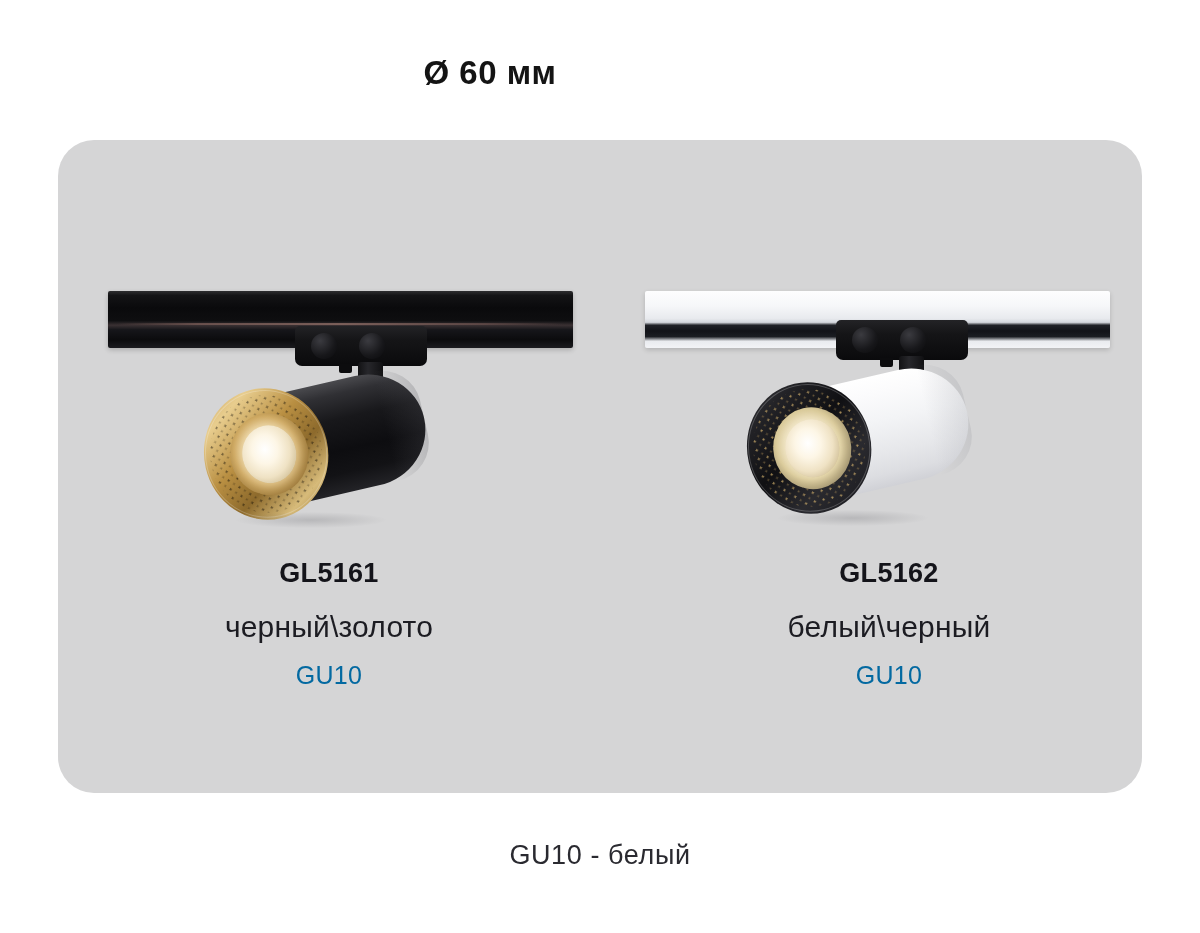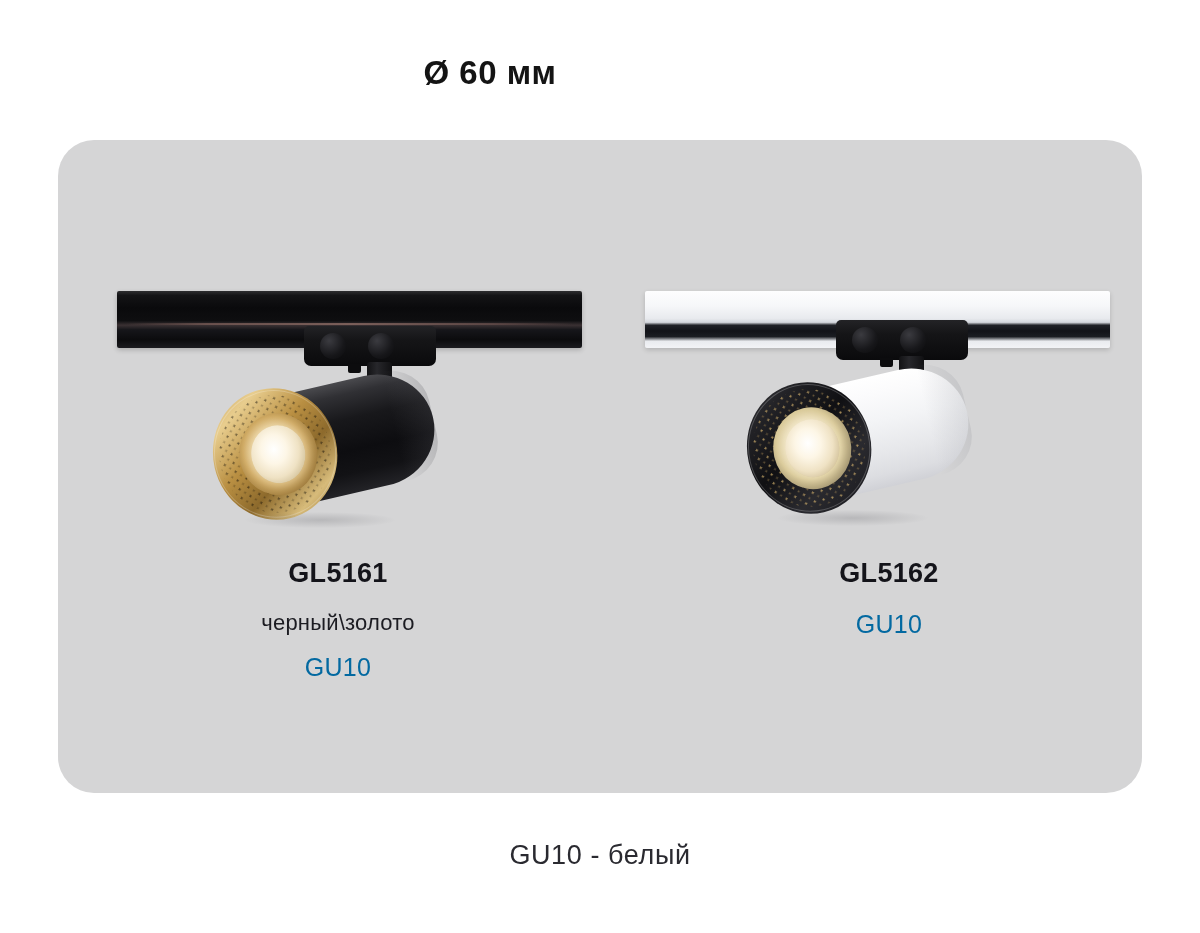--- a/index.html
+++ b/index.html
@@ -47,40 +47,40 @@
     border-radius: 36px;
   }
 
   
   .product {
     position: absolute;
     top: 0;
     width: 542px;
     height: 653px;
   }
-  .product-a { left: 9px; }
+  .product-a { left: 0; }
   .product-b { left: 560px; }
 
   
   .labels {
     position: absolute;
     left: 0;
     top: 418px;
     width: 542px;
     text-align: center;
   }
   .code {
     font-size: 27px;
     font-weight: 600;
     color: #14141a;
     letter-spacing: 0.3px;
     margin-bottom: 21px;
   }
   .colorway {
-    font-size: 22px;
+    font-size: 30px;
     font-weight: 300;
     color: #1c1c22;
     letter-spacing: 0.2px;
     margin-bottom: 17px;
   }
   .socket {
     font-size: 25px;
     font-weight: 300;
     color: #0369a1;
     letter-spacing: 0.3px;
@@ -381,19 +381,20 @@
           <div class="lens"></div>
           <div class="rim-hl"></div>
         </div>
       </div>
 
       <div class="shadow shadow-b"></div>
     </div>
 
     <div class="labels">
       <div class="code">GL5162</div>
+      <div class="colorway">белый\черный</div>
       <div class="socket">GU10</div>
     </div>
   </div>
 
 </div>
 
 <div class="footer">GU10 - белый</div>
 
 </body></html>

